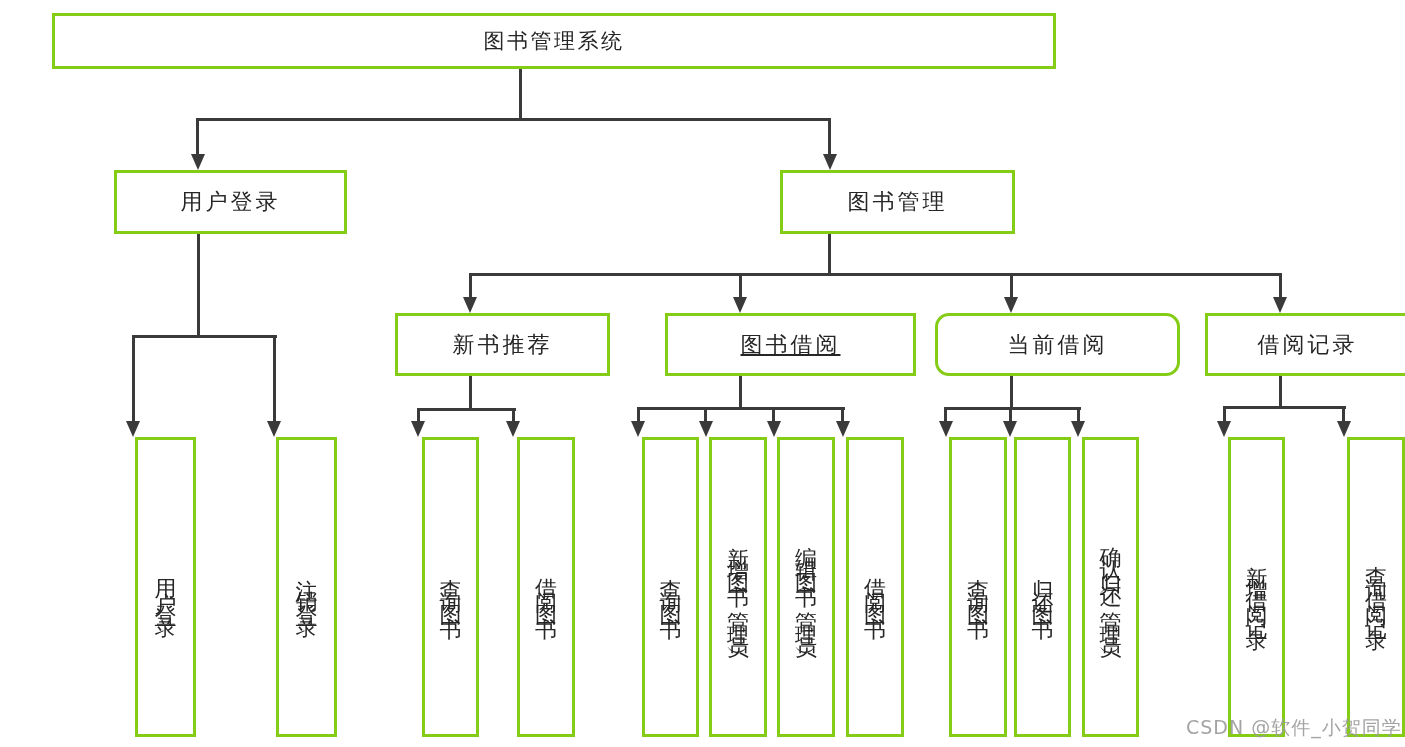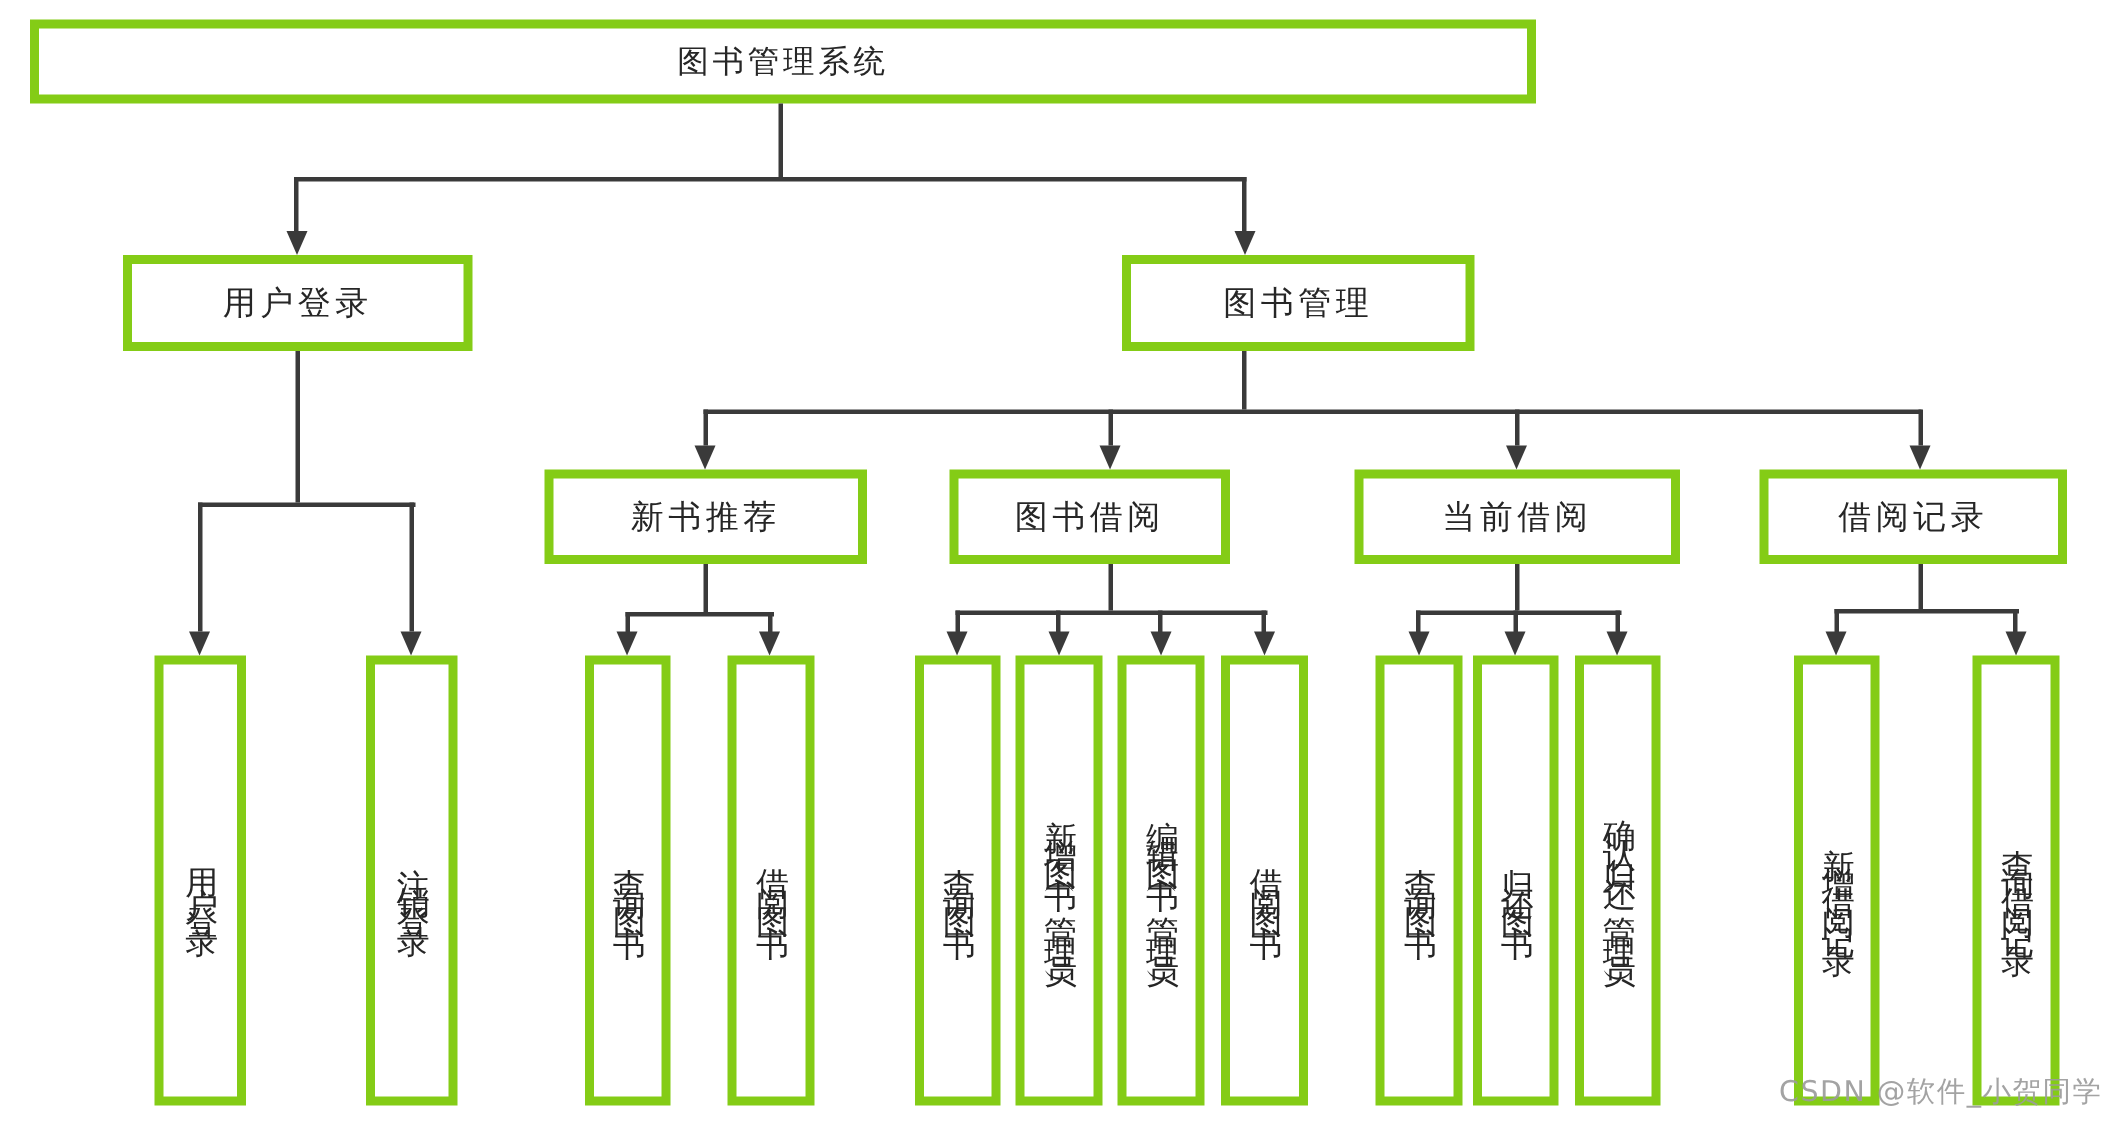--- a/index.html
+++ b/index.html
@@ -8,25 +8,26 @@
     width: 1405px;
     height: 747px;
     background: #ffffff;
     font-family: "DejaVu Sans", "Liberation Sans", sans-serif;
     overflow: hidden;
   }
   .box {
     position: absolute;
     box-sizing: border-box;
     background: #ffffff;
-    border: 6px solid #84cc16;
+    border: 3px solid #84cc16;
     display: flex;
     align-items: center;
     justify-content: center;
     color: #262626;
+    margin-left: 32px;
   }
   .hlabel {
     font-size: 22px;
     letter-spacing: 3px;
     white-space: nowrap;
   }
   .rootlabel {
     font-size: 21px;
     letter-spacing: 2.5px;
     white-space: nowrap;
@@ -71,24 +72,24 @@
   <div class="box" style="left:82px; top:170px; width:233px; height:64px;">
     <span class="hlabel">用户登录</span>
   </div>
   <div class="box" style="left:748px; top:170px; width:235px; height:64px;">
     <span class="hlabel">图书管理</span>
   </div>
 
   <div class="box" style="left:363px; top:313px; width:215px; height:63px;">
     <span class="hlabel">新书推荐</span>
   </div>
-  <div class="box" style="left:633px; top:313px; width:187px; height:63px;">
+  <div class="box" style="left:633px; top:313px; width:251px; height:63px;text-decoration:underline;">
     <span class="hlabel">图书借阅</span>
   </div>
-  <div class="box" style="left:903px; top:313px; width:217px; height:63px;">
+  <div class="box" style="left:903px; top:313px; width:245px; height:63px;border-radius:14px;">
     <span class="hlabel">当前借阅</span>
   </div>
   <div class="box" style="left:1173px; top:313px; width:205px; height:63px;">
     <span class="hlabel">借阅记录</span>
   </div>
 
   <div class="box leaf" style="left:103px; width:61px;">
     <span class="vlabel">用户登录</span>
   </div>
   <div class="box leaf" style="left:244px; width:61px;">

